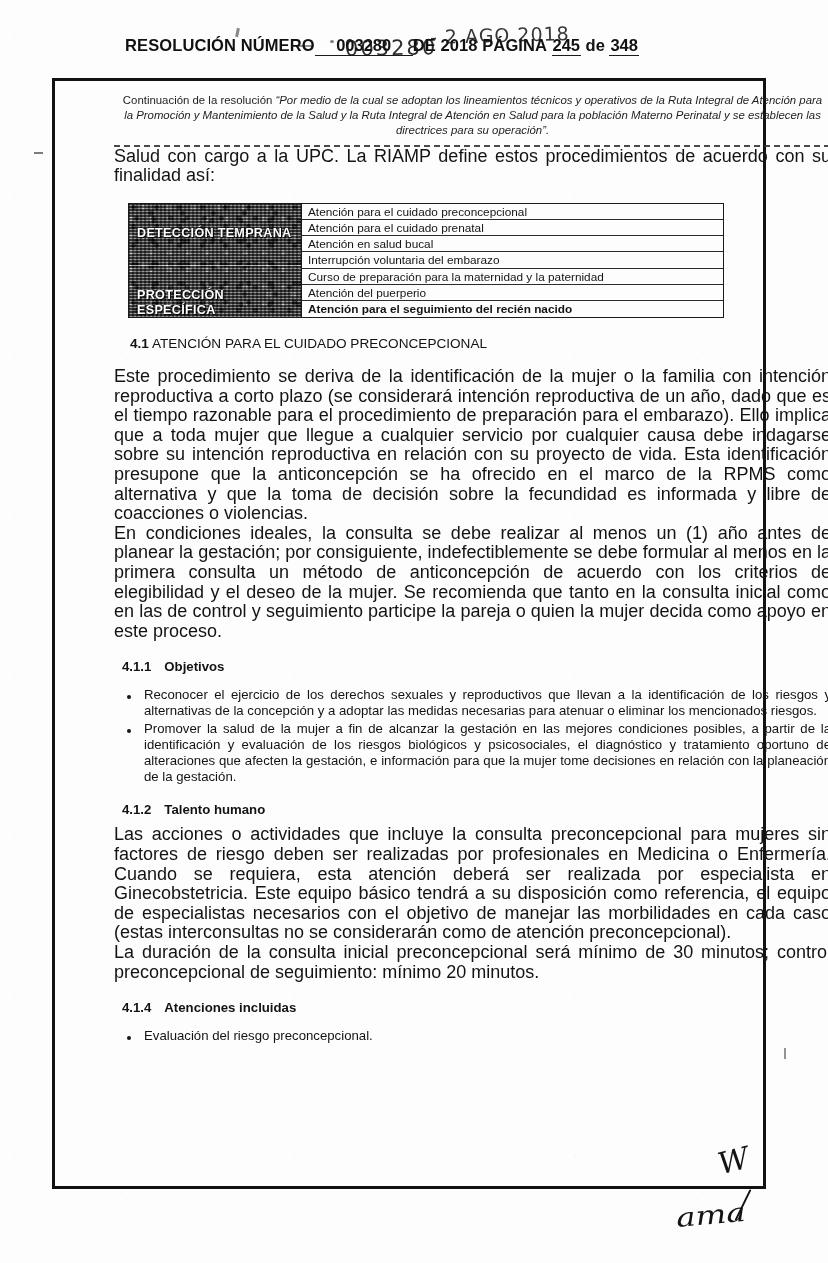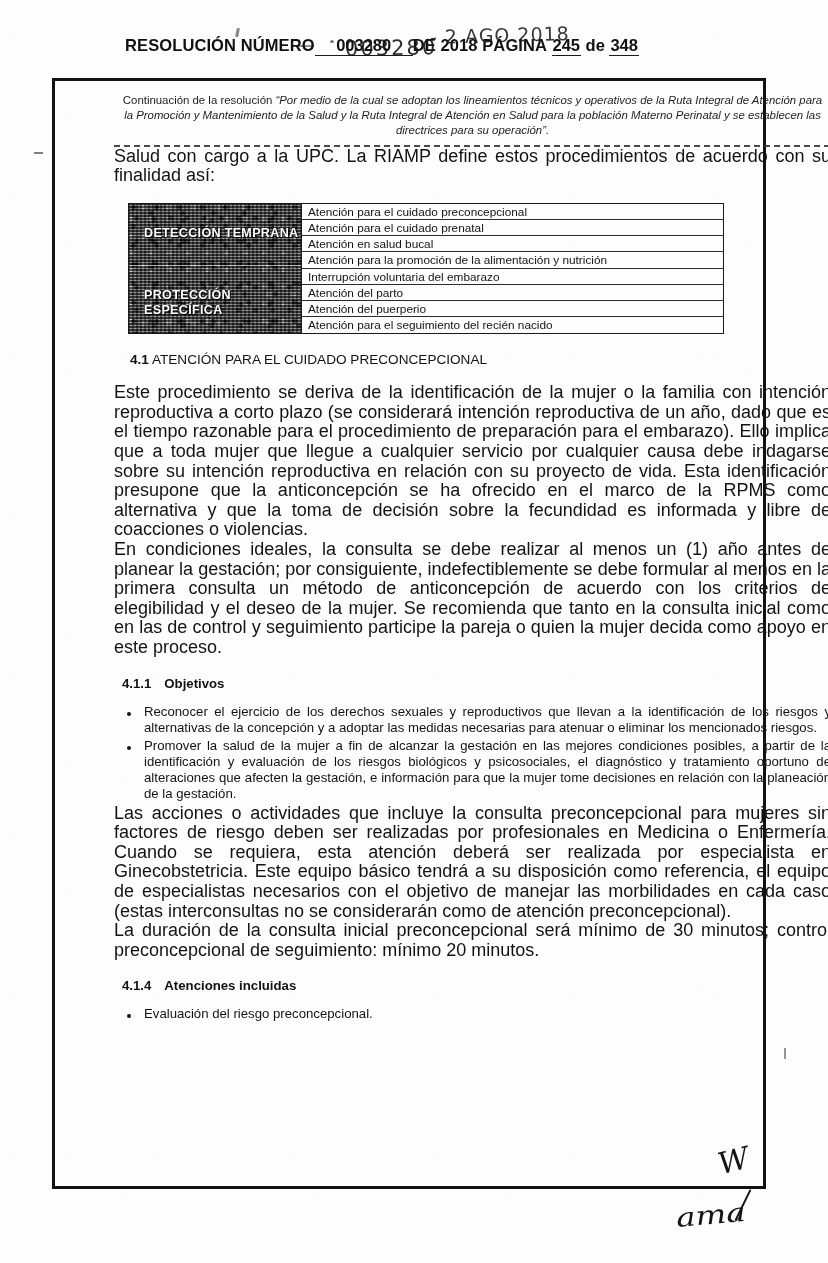--- a/index.html
+++ b/index.html
@@ -250,21 +250,20 @@
   .proc-label {
     position: absolute;
     left: 8px;
     color: #ffffff;
     font-weight: bold;
     font-size: 12.6px;
     letter-spacing: .3px;
     line-height: 15px;
     text-shadow: 0 0 2px rgba(0,0,0,.95), 1px 1px 1px rgba(0,0,0,.9);
     white-space: pre-line;
-    margin-left: 7px;
   }
   #label-deteccion { top: 22px; }
   #label-proteccion { top: 84px; }
   #proc-label-divider {
     position: absolute;
     left: 0; right: 0;
     top: 61px;
     height: 1px;
     background: rgba(255,255,255,.55);
   }
@@ -275,21 +274,21 @@
     height: 16.2px;
     line-height: 16.2px;
     padding-left: 6px;
     font-size: 11.8px;
     color: #141414;
     border-bottom: 1px solid #2b2b2b;
     box-sizing: border-box;
     overflow: hidden;
     white-space: nowrap;
   }
-  .proc-row:last-child { border-bottom: none; }
+  .proc-row:last-child { border-bottom: none; font-weight: bold; }
 
   
   #signature-top {
     position: absolute;
     left: 718px;
     top: 1146px;
     font-family: "DejaVu Serif", serif;
     font-size: 30px;
     font-style: italic;
     color: #141414;
@@ -355,23 +354,22 @@
       <div id="proc-label-col">
         <div id="proc-label-divider"></div>
         <div class="proc-label" id="label-deteccion">DETECCIÓN TEMPRANA</div>
         <div class="proc-label" id="label-proteccion">PROTECCIÓN
 ESPECÍFICA</div>
       </div>
       <div id="proc-rows-col">
         <div class="proc-row">Atención para el cuidado preconcepcional</div>
         <div class="proc-row">Atención para el cuidado prenatal</div>
         <div class="proc-row">Atención en salud bucal</div>
-        <div class="proc-row">Atención para la promoción de la alimentación y nutrición</div>
         <div class="proc-row">Interrupción voluntaria del embarazo</div>
-        <div class="proc-row">Atención del parto</div>
+        <div class="proc-row">Curso de preparación para la maternidad y la paternidad</div>
         <div class="proc-row">Atención del puerperio</div>
         <div class="proc-row">Atención para el seguimiento del recién nacido</div>
       </div>
     </div>
 
     <h2 class="sec" style="margin-top:18px">
       <span class="num">4.1</span>
       <span>ATENCIÓN PARA EL CUIDADO PRECONCEPCIONAL</span>
     </h2>
 
@@ -379,20 +377,23 @@
     <p class="body pad-sec">En condiciones ideales, la consulta se debe realizar al menos un (1) año antes de planear la gestación; por consiguiente, indefectiblemente se debe formular al menos en la primera consulta un método de anticoncepción de acuerdo con los criterios de elegibilidad y el deseo de la mujer. Se recomienda que tanto en la consulta inicial como en las de control y seguimiento participe la pareja o quien la mujer decida como apoyo en este proceso.</p>
 
     <h3 class="subsec" style="margin-top:18px">
       <span class="num">4.1.1</span><span class="lbl">Objetivos</span>
     </h3>
     <ul class="bullets">
       <li>Reconocer el ejercicio de los derechos sexuales y reproductivos que llevan a la identificación de los riesgos y alternativas de la concepción y a adoptar las medidas necesarias para atenuar o eliminar los mencionados riesgos.</li>
       <li>Promover la salud de la mujer a fin de alcanzar la gestación en las mejores condiciones posibles, a partir de la identificación y evaluación de los riesgos biológicos y psicosociales, el diagnóstico y tratamiento oportuno de alteraciones que afecten la gestación, e información para que la mujer tome decisiones en relación con la planeación de la gestación.</li>
     </ul>
 
+    <h3 class="subsec" style="margin-top:17px">
+      <span class="num">4.1.2</span><span class="lbl">Talento humano</span>
+    </h3>
     <p class="body pad-sec">Las acciones o actividades que incluye la consulta preconcepcional para mujeres sin factores de riesgo deben ser realizadas por profesionales en Medicina o Enfermería. Cuando se requiera, esta atención deberá ser realizada por especialista en Ginecobstetricia. Este equipo básico tendrá a su disposición como referencia, el equipo de especialistas necesarios con el objetivo de manejar las morbilidades en cada caso (estas interconsultas no se considerarán como de atención preconcepcional).</p>
 
     <p class="body pad-sec">La duración de la consulta inicial preconcepcional será mínimo de 30 minutos; control preconcepcional de seguimiento: mínimo 20 minutos.</p>
 
     <h3 class="subsec" style="margin-top:18px">
       <span class="num">4.1.4</span><span class="lbl">Atenciones incluidas</span>
     </h3>
     <ul class="bullets">
       <li>Evaluación del riesgo preconcepcional.</li>
     </ul>

